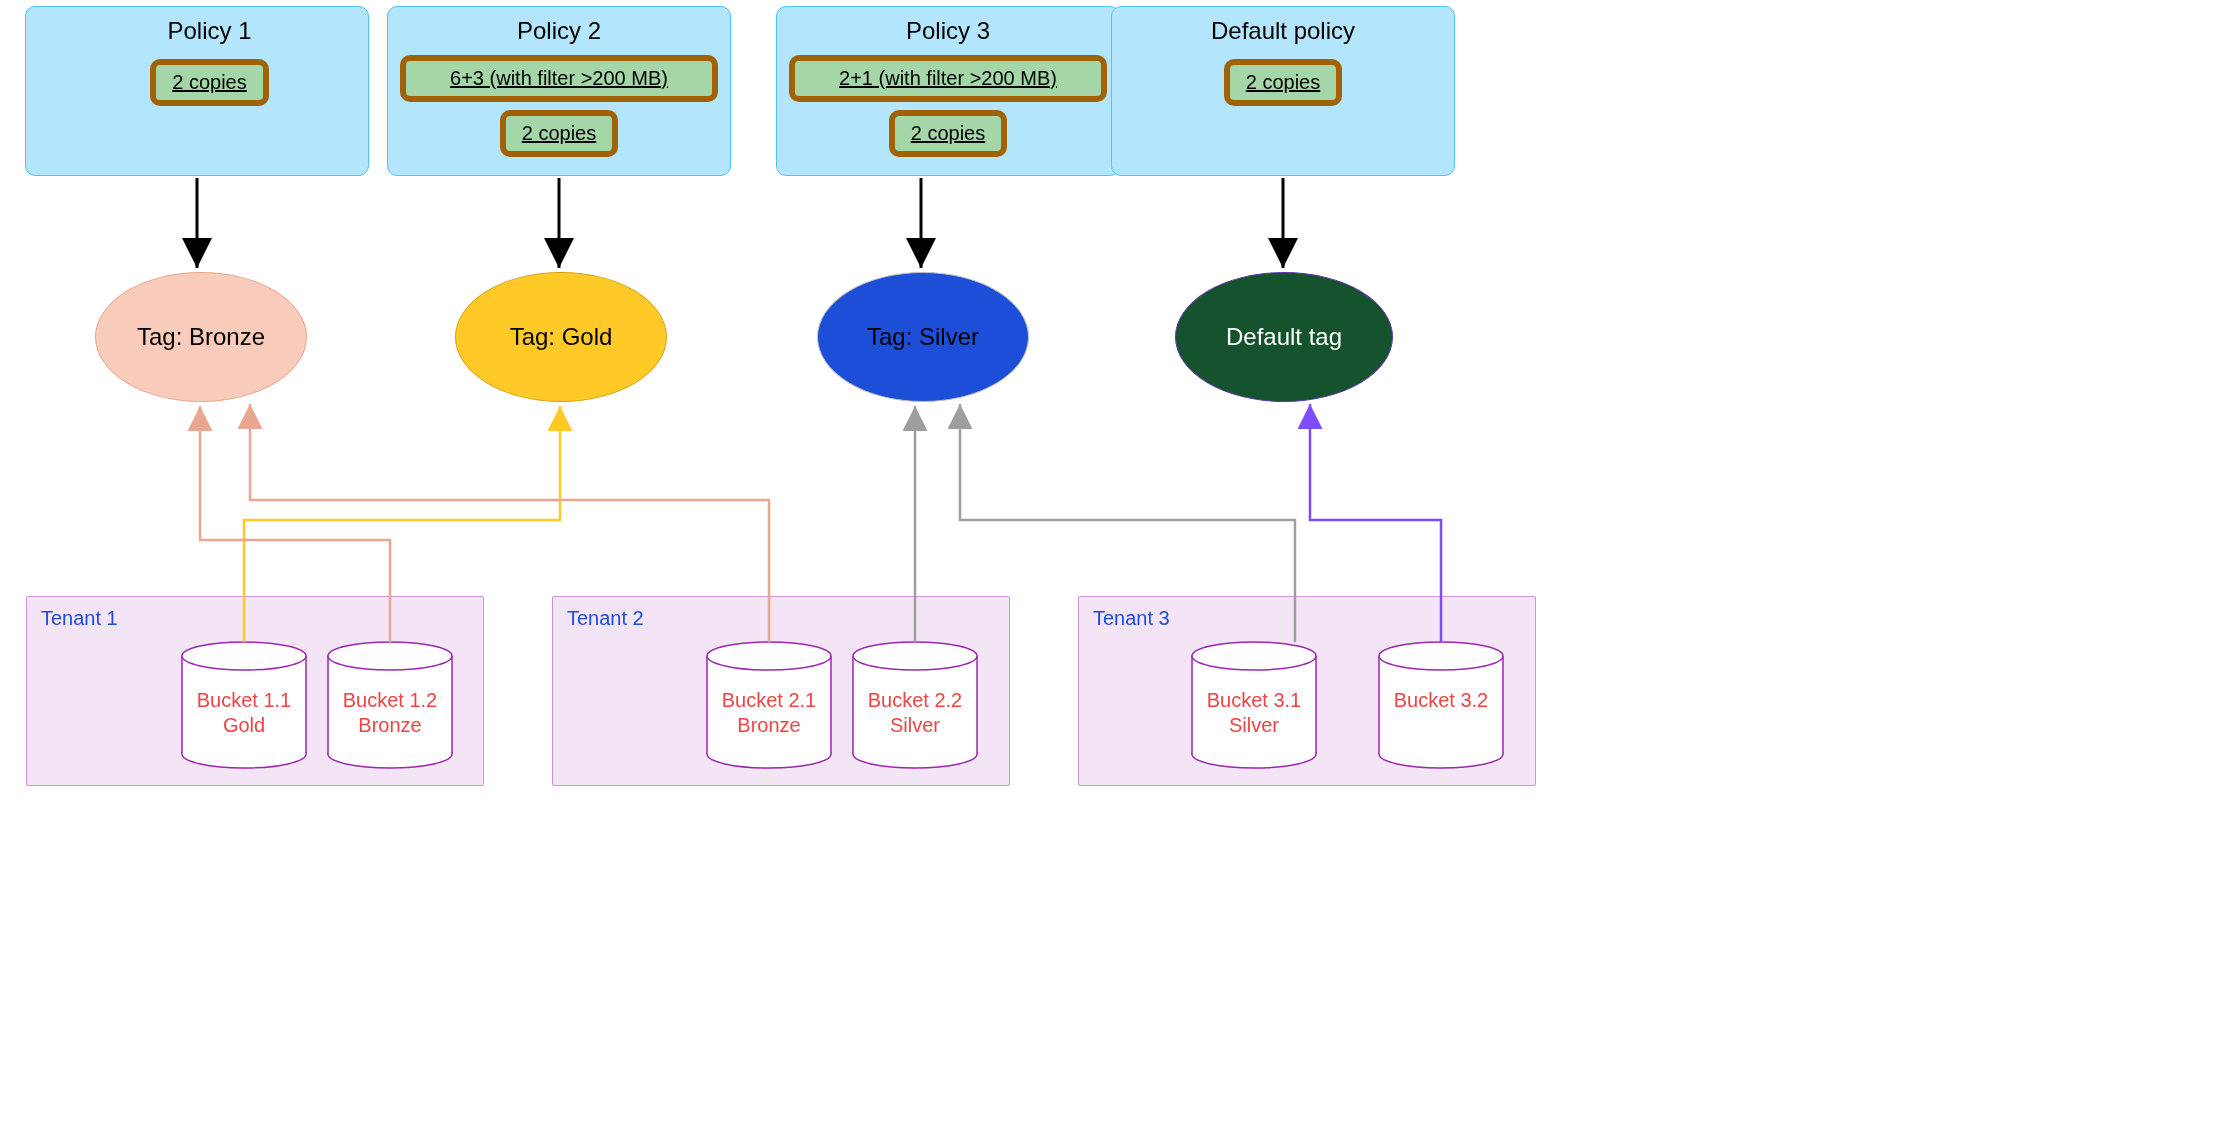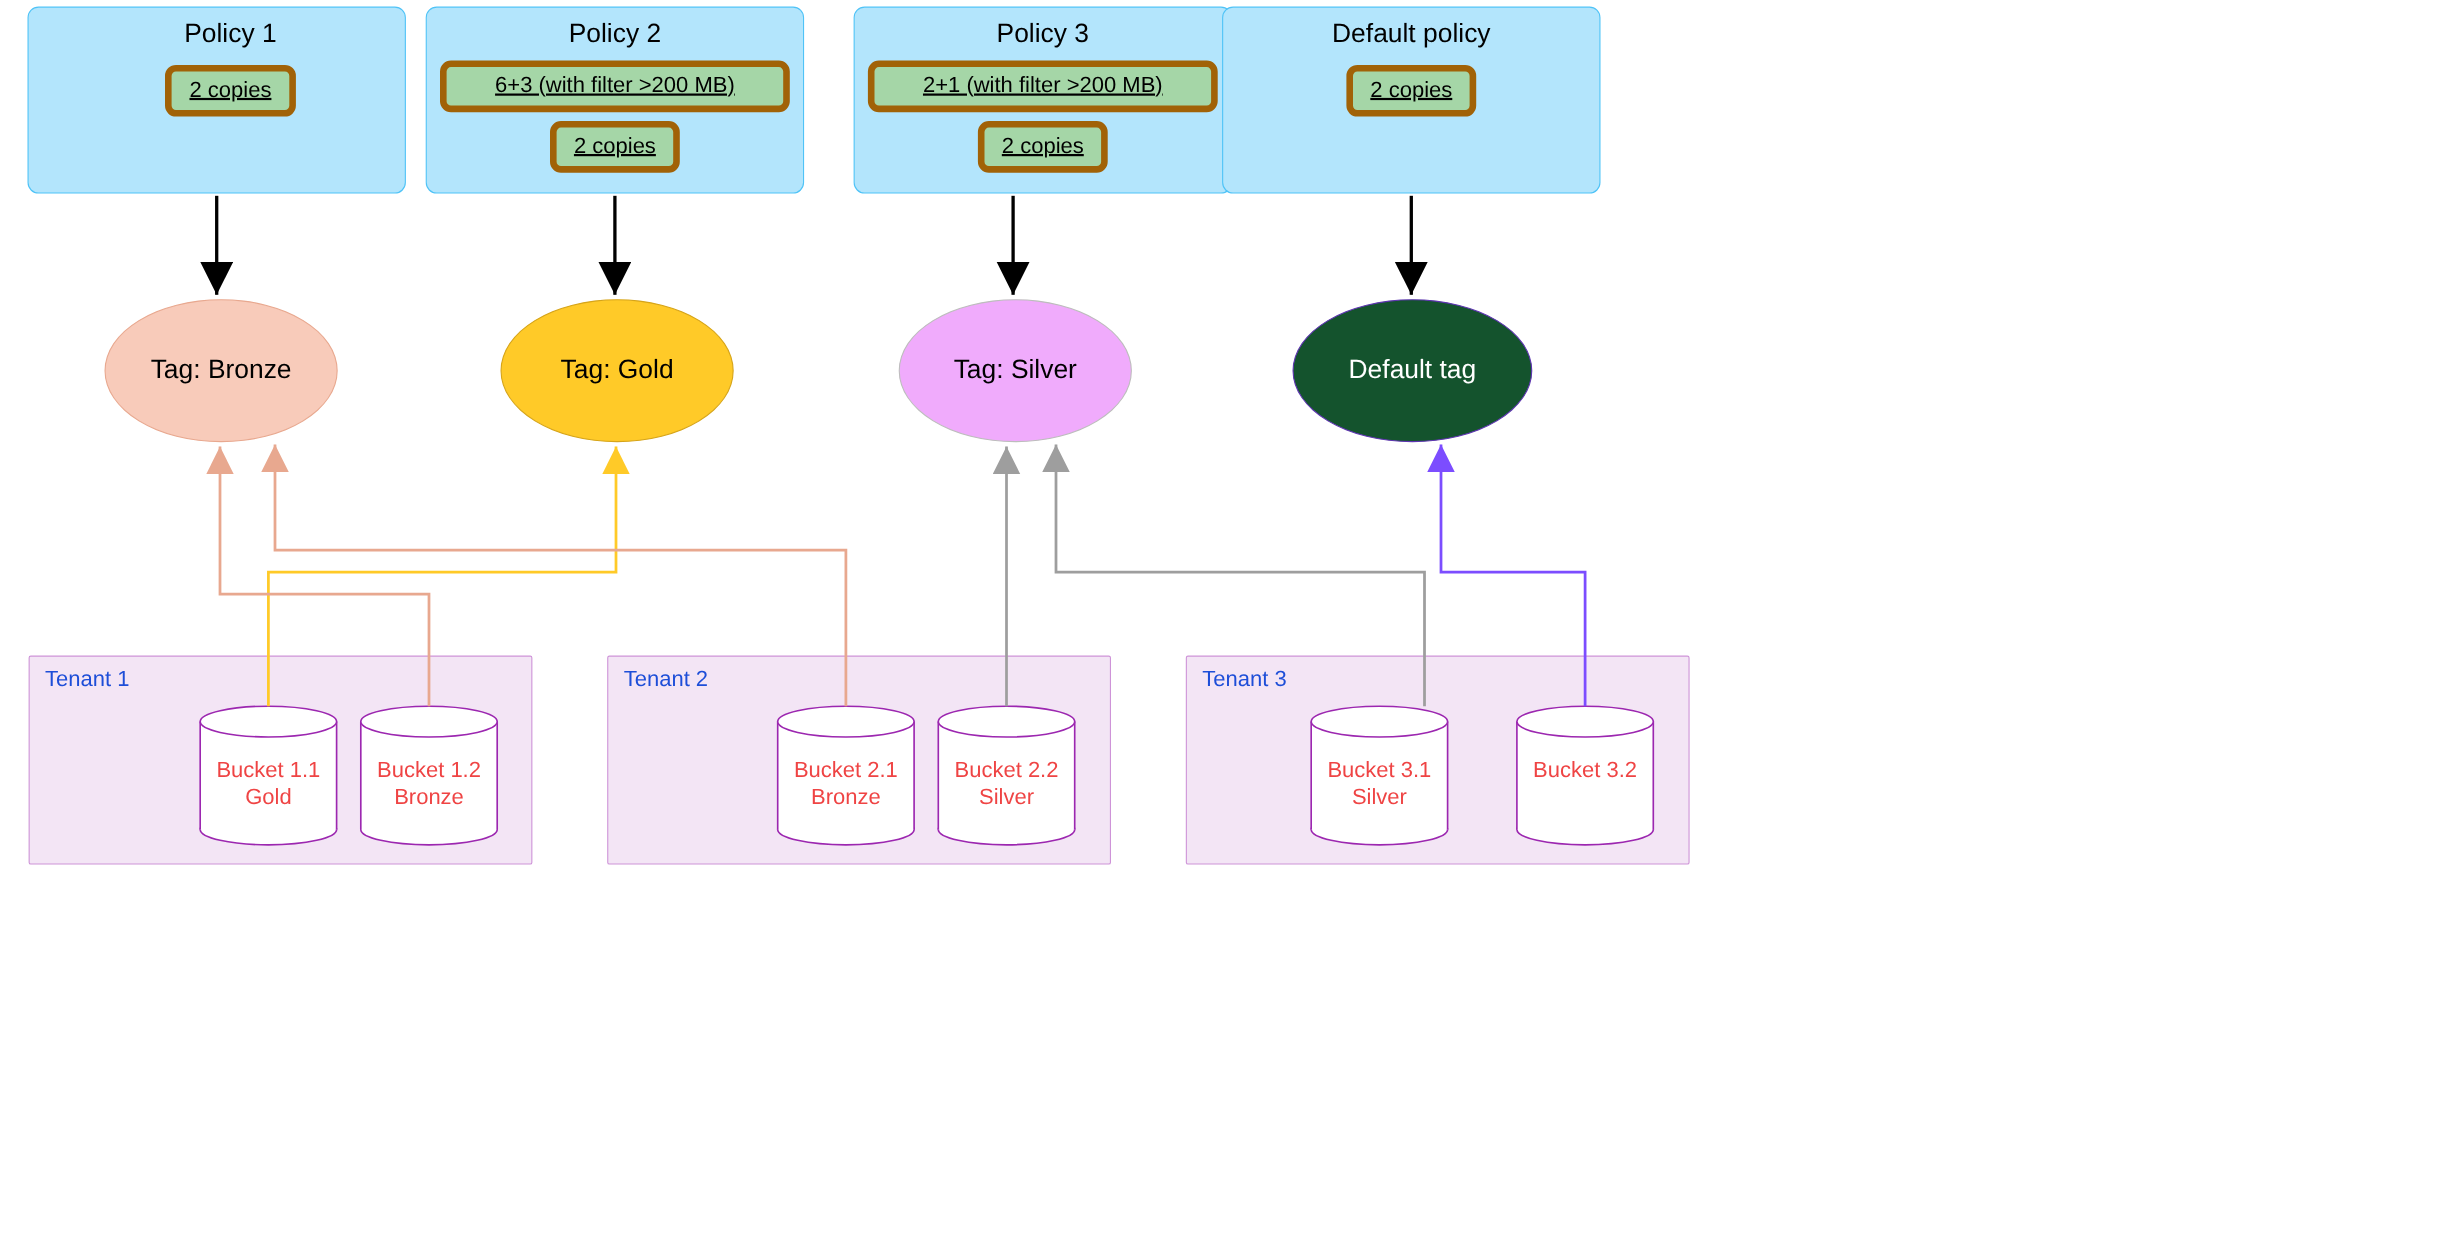--- a/index.html
+++ b/index.html
@@ -47,21 +47,21 @@
     display: flex;
     align-items: center;
     justify-content: center;
     font-size: 24px;
     color: #000;
     border-width: 1px;
     border-style: solid;
   }
   .tag-bronze { background: #F8CBBA; border-color: #E8A88F; }
   .tag-gold   { background: #FFCA28; border-color: #D6A419; }
-  .tag-silver { background: #f0abfc; border-color: #BDBDBD; }
+  .tag-silver { background: #1d4ed8; border-color: #BDBDBD; }
   .tag-default{ background: #14532d; border-color: #5E35B1; color: #fff; font-weight: normal; }
   
   .tenant {
     position: absolute;
     background: #F3E5F5;
     border: 1px solid #CE93D8;
     border-radius: 2px;
     box-sizing: border-box;
   }
   .tenant-label {

